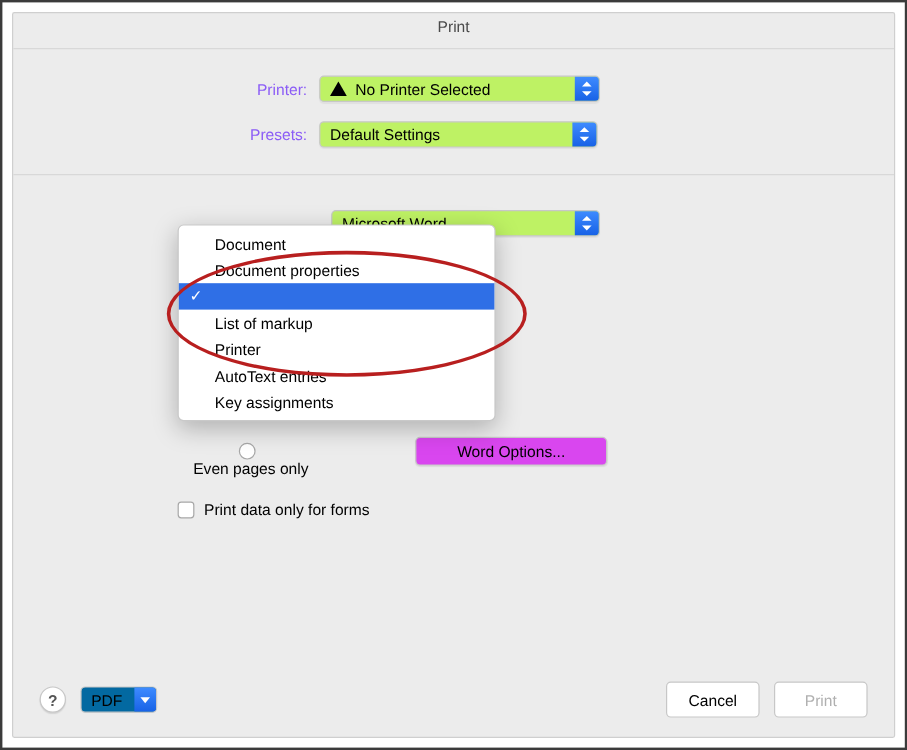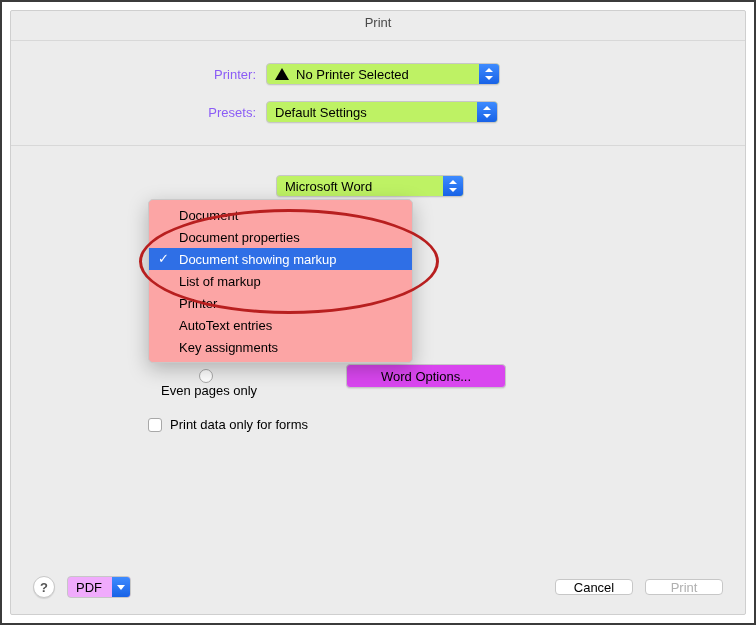--- a/index.html
+++ b/index.html
@@ -79,27 +79,27 @@
     width: 0; height: 0;
     border-left: 7px solid transparent;
     border-right: 7px solid transparent;
     border-bottom: 12px solid #000;
     margin-right: 7px;
     position: relative;
   }
 
   .hr { height:1px; background:#d8d8d8; margin: 18px 0 0 0; }
 
-  .popup-under-hr { position: absolute; left: 265px; top: 134px; width: 188px; }
+  .popup-under-hr { position: absolute; left: 265px; top: 134px; width: 224px; }
 
   .dropdown-menu {
     position: absolute;
-    left: 137px; top: 158px;
+    left: 137px; top: 146px;
     width: 265px;
-    background: #fca5a5;
+    background: #ffffff;
     border: 1px solid #c9c9c9;
     border-radius: 5px;
     padding: 4px 0;
     box-shadow: 0 6px 20px rgba(0,0,0,.25);
     z-index: 5;
   }
   .dropdown-item {
     padding: 2px 12px 2px 30px;
     height: 22px;
     display: flex; align-items: center;
@@ -146,33 +146,33 @@
   .help-btn {
     width: 22px; height: 22px; border-radius: 50%;
     background: #fff; border:1px solid #c7c7c7;
     display:flex; align-items:center; justify-content:center;
     color:#555; font-weight:600;
     box-shadow: 0 1px 1px rgba(0,0,0,.1);
   }
   .pdf-btn {
     margin-left: 12px;
     height: 22px; width: 64px;
-    background:#f0abfc; border:1px solid #c7c7c7; border-radius:4px;
+    background:#0369a1; border:1px solid #c7c7c7; border-radius:4px;
     display:flex; align-items:center; padding-left:8px;
     position:relative;
   }
   .pdf-btn::after{
     content:""; position:absolute; right:0; top:0; width:18px; height:100%;
     background: linear-gradient(#3e8bff, #1862e6);
     border-top-right-radius:3px; border-bottom-right-radius:3px;
   }
   .pdf-btn .single-down { right:5px; top:8px; }
   .spacer { flex:1; }
   .btn {
-    height:16px; min-width:78px; padding:0 14px;
+    height:30px; min-width:78px; padding:0 14px;
     background:#fff; border:1px solid #c7c7c7; border-radius:4px;
     display:flex; align-items:center; justify-content:center;
     margin-left:12px;
   }
   .btn.disabled { color:#b0b0b0; }
 
   .ellipse-annot {
     position:absolute;
     left: 128px; top: 168px;
     width: 300px; height: 105px;
@@ -221,21 +221,20 @@
 
       <div class="dropdown-menu">
         <div class="dropdown-item">
             <span>Document</span>
           </div>
         <div class="dropdown-item">
             <span>Document properties</span>
           </div>
         <div class="dropdown-item selected">
           <span class="check">✓</span>
-          <span>Document showing markup</span>
         </div>
         <div class="dropdown-item">
             <span>List of markup</span>
           </div>
         <div class="dropdown-item">
             <span>Printer</span>
           </div>
         <div class="dropdown-item">
             <span>AutoText entries</span>
           </div>

